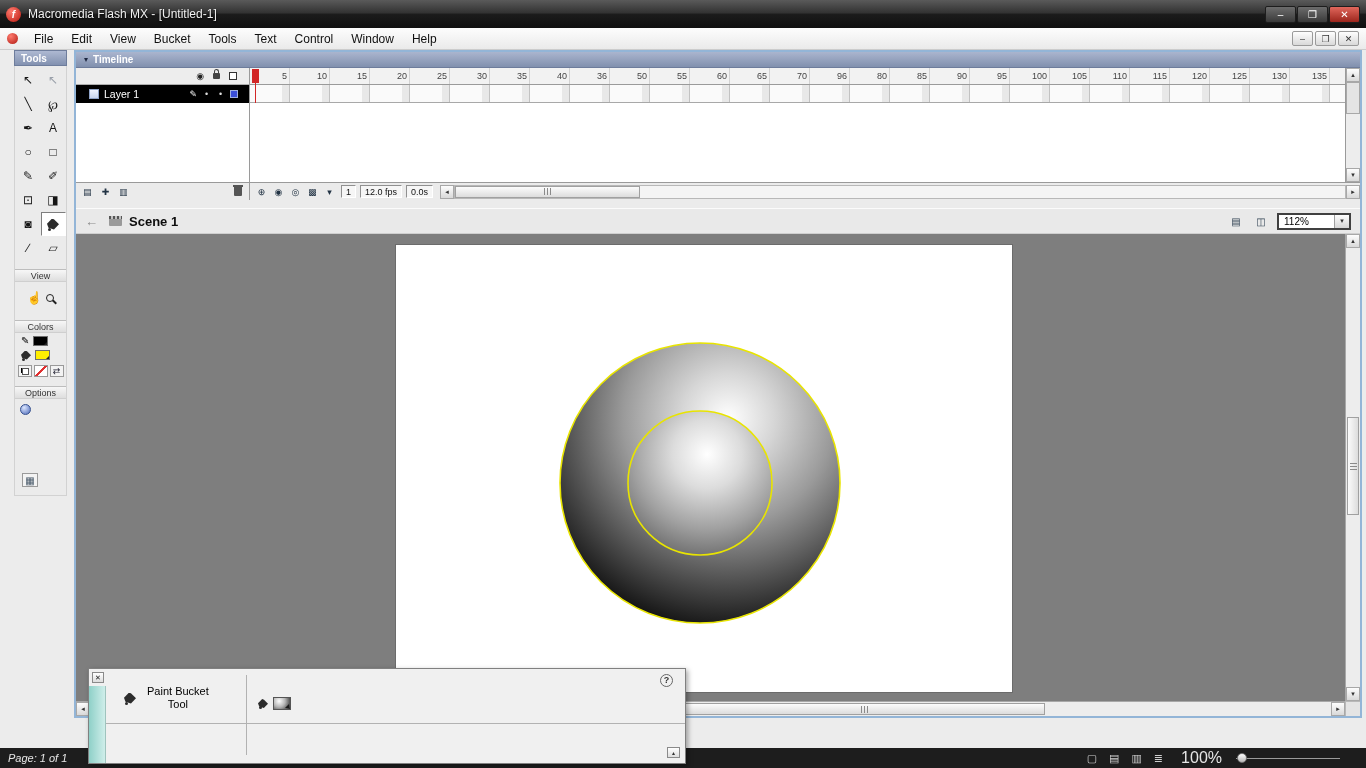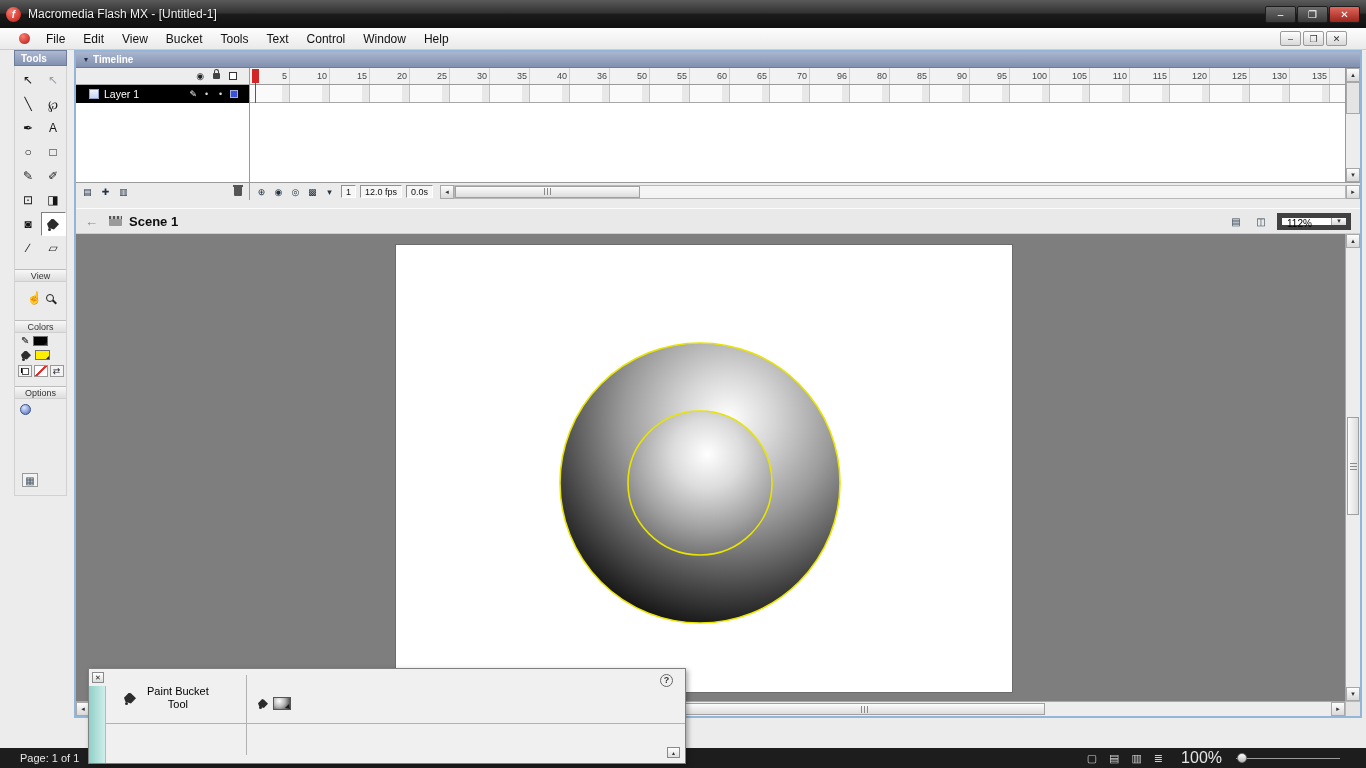--- a/index.html
+++ b/index.html
@@ -21,21 +21,21 @@
   .window-title { font-size:12px; text-shadow:0 1px 2px #000; }
   .win-controls { margin-left:auto; display:flex; gap:1px; }
   .win-btn { width:31px; height:17px; display:flex; align-items:center; justify-content:center;
     font-size:10px; color:#fff; background:linear-gradient(#6c6c6c,#3a3a3a);
     border:1px solid #1d1d1d; border-radius:2px; }
   .win-btn.close { background:linear-gradient(#e0675c,#9c251c); }
 
   
   .menubar { position:absolute; top:28px; left:0; width:100%; height:22px;
     background:linear-gradient(#fdfdfd,#eaeaea); border-bottom:1px solid #cccccc;
-    display:flex; align-items:center; padding:0 16px; }
+    display:flex; align-items:center; padding:0 4px; }
   .doc-icon { width:11px; height:11px; border-radius:50%;
     background:radial-gradient(circle at 35% 30%,#ff7a6e,#b01a12); margin:0 7px 0 3px; }
   #menu-items { display:flex; align-items:center; }
   .menu-item { padding:3px 9px; font-size:12px; color:#101010; }
   .mdi-controls { margin-left:auto; display:flex; gap:2px; margin-right:3px; }
   .mdi-btn { width:21px; height:15px; border:1px solid #9a9a9a;
     background:linear-gradient(#fefefe,#d9d9d9); font-size:9px; color:#333;
     display:flex; align-items:center; justify-content:center; border-radius:2px; }
 
   
@@ -161,22 +161,22 @@
     border-bottom:1px solid #cfcfcf; display:flex; align-items:center; padding:0 9px; }
   .back-btn { font-size:13px; color:#8a8a8a; margin-right:11px; }
   .clapper { width:13px; height:10px; background:#9a9a9a; position:relative; margin-right:7px;
     border-radius:1px; }
   .clapper::before { content:""; position:absolute; top:0; left:0; right:0; height:3px;
     background:repeating-linear-gradient(90deg,#555 0 2px,#c2c2c2 2px 4px); }
   .scene-name { font-size:13px; font-weight:bold; color:#0d0d0d; }
   .scene-right { margin-left:auto; display:flex; align-items:center; gap:7px; }
   .scene-btn { width:18px; height:15px; display:flex; align-items:center; justify-content:center;
     font-size:10px; color:#345; }
-  .zoom-combo { width:74px; height:17px; background:#fff; border:5px solid #404040;
-    display:flex; font-size:10px; }
+  .zoom-combo { width:74px; height:17px; background:#fff; border:2px solid #404040;
+    display:flex; align-items:center; font-size:10px; }
   .zoom-value { flex:1; padding-left:5px; color:#000; }
   .combo-arrow { width:15px; height:100%; background:linear-gradient(#fdfdfd,#d6d6d6);
     border-left:1px solid #9f9f9f; display:flex; align-items:center; justify-content:center;
     font-size:7px; color:#333; }
 
   .stage-area { position:relative; height:482px; background:#7e7e7e; overflow:hidden; }
   .stage-canvas { position:absolute; left:320px; top:11px; width:616px; height:447px;
     background:#fff; box-shadow:0 0 0 1px #6b6b6b; }
   .stage-canvas svg { position:absolute; inset:0; }
 
@@ -219,21 +219,21 @@
   .props-help { position:absolute; right:12px; top:5px; width:13px; height:13px;
     border:1.5px solid #666; border-radius:50%; font-size:9px; line-height:11px;
     text-align:center; color:#333; font-weight:bold; }
   .props-expander { position:absolute; right:5px; bottom:5px; width:13px; height:11px;
     border:1px solid #8a8a8a; background:linear-gradient(#fff,#ddd); font-size:6px;
     line-height:10px; text-align:center; color:#333; }
 
   
   .viewerbar { position:absolute; left:0; bottom:0; width:100%; height:20px; background:#1d1d1d;
     display:flex; align-items:center; color:#e6e6e6; z-index:30; }
-  .page-status { margin-left:20px; font-size:11px; }
+  .page-status { margin-left:8px; font-size:11px;font-style:italic; }
   #viewer-icons { margin-left:auto; display:flex; gap:12px; align-items:center; }
   .vicon { font-size:11px; color:#cfcfcf; }
   .viewer-zoom { font-size:16px; margin:0 14px 0 18px; }
   .vslider { position:relative; width:104px; height:20px; margin-right:26px; }
   .vtrack { position:absolute; left:0; right:0; top:10px; height:1px; background:#9a9a9a; }
   .vknob { position:absolute; left:1px; top:5px; width:10px; height:10px; border-radius:50%;
     background:linear-gradient(#fff,#b8b8b8); border:1px solid #777; }
 </style>
 </head>
 <body>

